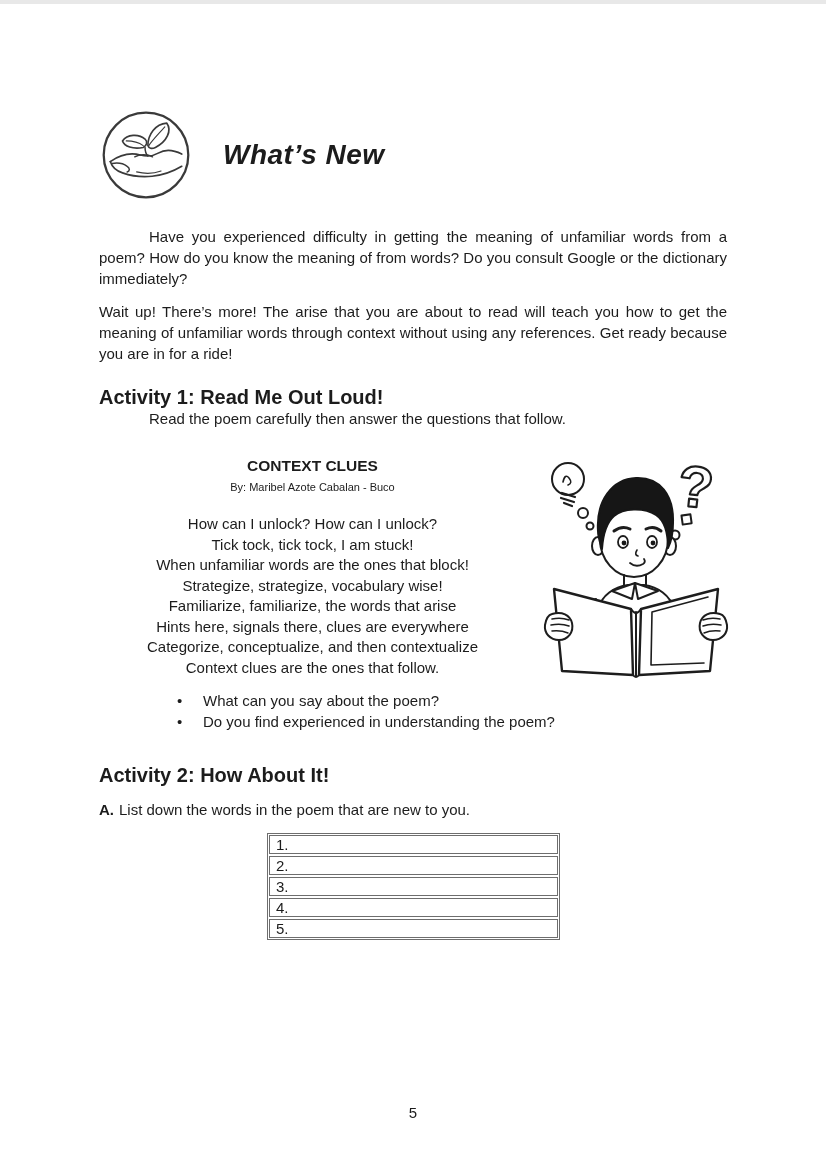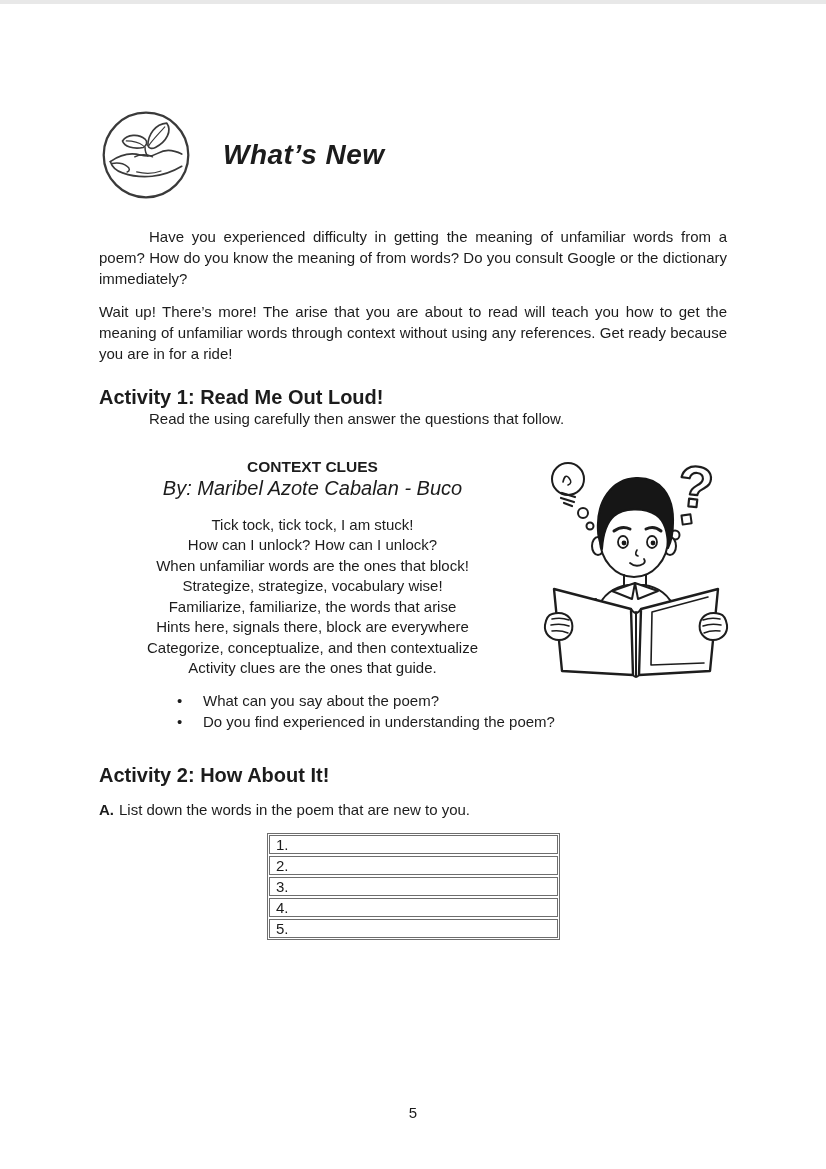--- a/index.html
+++ b/index.html
@@ -17,24 +17,24 @@
   }
   .wn-header{display:flex;align-items:center;gap:30px;height:95px;}
   .wn-title{font-size:28px;font-style:italic;font-weight:bold;margin:0;letter-spacing:.5px;}
   p{margin:0;}
   .p1{margin-top:24px;text-indent:50px;text-align:justify;}
   .p2{margin-top:12px;text-align:justify;}
   .hd{font-size:20px;line-height:22px;font-weight:bold;margin:0;}
   .h-act1{margin-top:22px;}
   .h-act2{margin-top:32px;}
   .instruction{padding-left:50px;}
-  .poem-row{display:flex;justify-content:space-between;margin-top:26px;align-items:center;}
+  .poem-row{display:flex;justify-content:space-between;margin-top:26px;}
   .poem{width:445px;text-align:center;}
   .poem-title{font-weight:bold;font-size:15.5px;line-height:21px;}
-  .poem-author{font-size:20px;line-height:20px;margin-top:1px;font-style:italic;}
+  .poem-author{font-size:11px;line-height:20px;margin-top:1px;}
   .poem-lines{margin-top:17px;}
   .poem-line{line-height:20.5px;}
   .illus{flex:0 0 auto;margin-top:-6px;margin-right:-4px;}
   .questions{margin:12px 0 0;padding:0 0 0 76px;list-style:none;}
   .questions li{position:relative;padding-left:28px;line-height:20.5px;}
   .questions li::before{content:"\2022";position:absolute;left:2px;top:0;}
   .item-a{margin-top:13px;}
   .item-a b{margin-right:5px;}
   .word-table{margin:13px 0 0 168px;width:293px;box-sizing:border-box;border:1px solid #6e6e6e;padding:1px;}
   .word-row{border:1px solid #6e6e6e;height:17px;line-height:17px;padding-left:6px;margin-bottom:2px;font-size:15px;}
@@ -62,35 +62,35 @@
         <path d="M40,68 C48,70 58,70 66,67" stroke-width="1.2"></path>
       </g>
     </svg>
     <h1 class="wn-title">What’s New</h1>
   </header>
 
   <p class="p1">Have you experienced difficulty in getting the meaning of unfamiliar words from a poem? How do you know the meaning of from words? Do you consult Google or the dictionary immediately?</p>
   <p class="p2">Wait up! There’s more! The arise that you are about to read will teach you how to get the meaning of unfamiliar words through context without using any references. Get ready because you are in for a ride!</p>
 
   <h2 class="hd h-act1">Activity 1: Read Me Out Loud!</h2>
-  <p class="instruction">Read the using carefully then answer the questions that follow.</p>
+  <p class="instruction">Read the poem carefully then answer the questions that follow.</p>
 
   <div class="poem-row">
     <div class="poem">
       <div class="poem-title">CONTEXT CLUES</div>
       <div class="poem-author">By: Maribel Azote Cabalan - Buco</div>
       <div class="poem-lines">
+        <div class="poem-line">How can I unlock? How can I unlock?</div>
         <div class="poem-line">Tick tock, tick tock, I am stuck!</div>
-        <div class="poem-line">How can I unlock? How can I unlock?</div>
         <div class="poem-line">When unfamiliar words are the ones that block!</div>
         <div class="poem-line">Strategize, strategize, vocabulary wise!</div>
         <div class="poem-line">Familiarize, familiarize, the words that arise</div>
-        <div class="poem-line">Hints here, signals there, block are everywhere</div>
+        <div class="poem-line">Hints here, signals there, clues are everywhere</div>
         <div class="poem-line">Categorize, conceptualize, and then contextualize</div>
-        <div class="poem-line">Activity clues are the ones that guide.</div>
+        <div class="poem-line">Context clues are the ones that follow.</div>
       </div>
     </div>
 
     <svg class="illus" viewBox="0 0 205 230" width="205" height="230" aria-hidden="true">
       <g stroke="#1d1d1d" fill="none" stroke-width="2" stroke-linecap="round" stroke-linejoin="round">
         <g>
           <circle cx="42" cy="30" r="16" fill="#fff"></circle>
           <path d="M37,33 q2,-9 6,-4 q4,5 -1,7" stroke-width="1.6"></path>
           <path d="M36,44 l13,4 M35,49 l13,4 M38,54 l8,3" stroke-width="2.2"></path>
           <circle cx="57" cy="64" r="5" fill="#fff"></circle>

